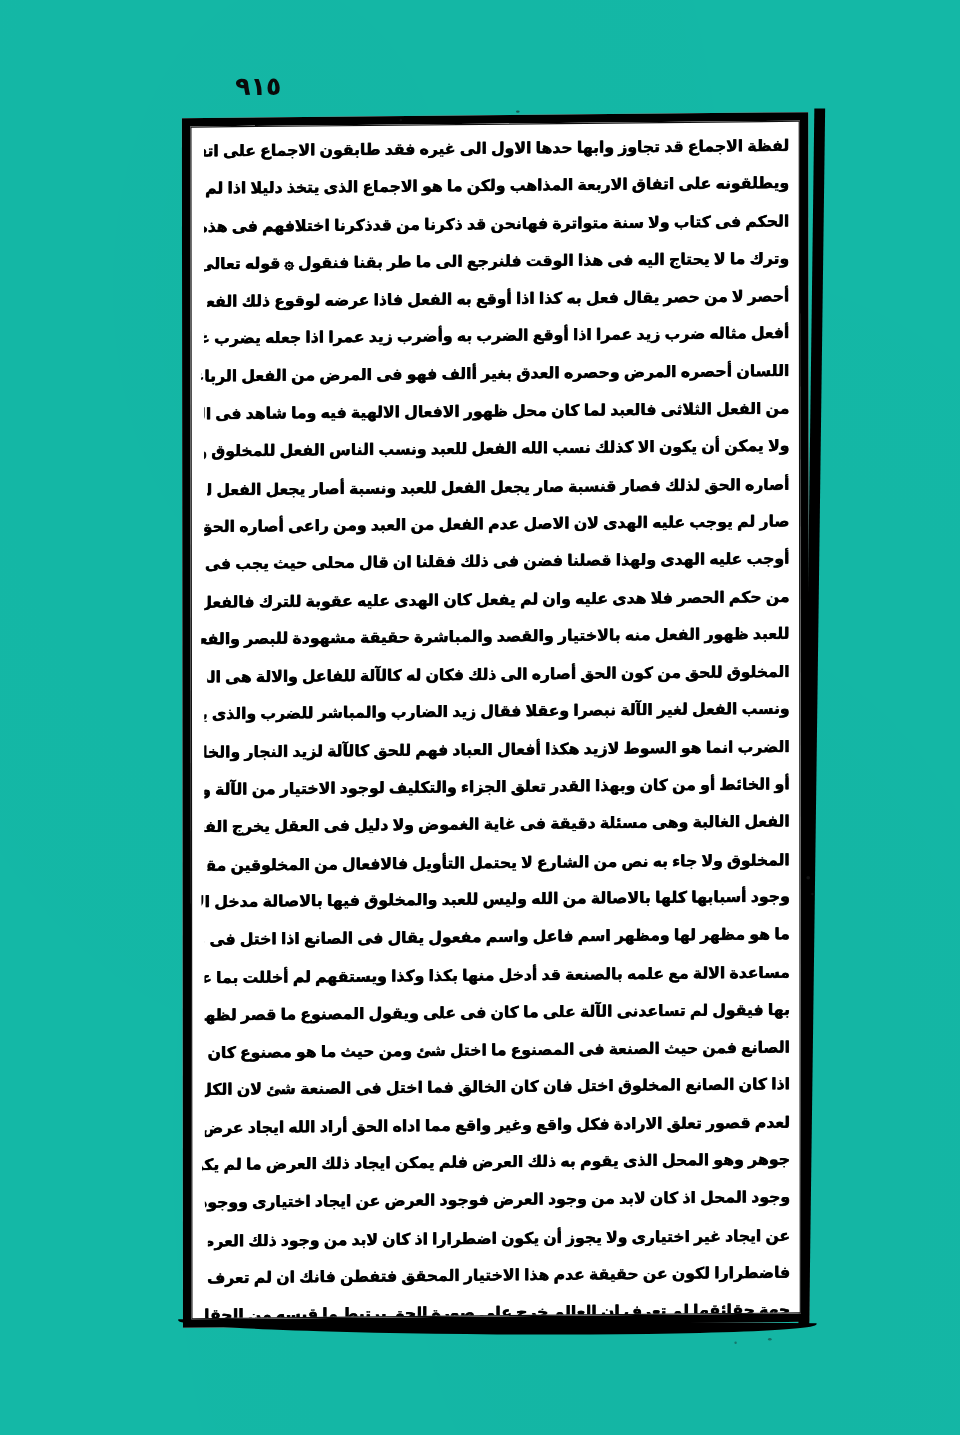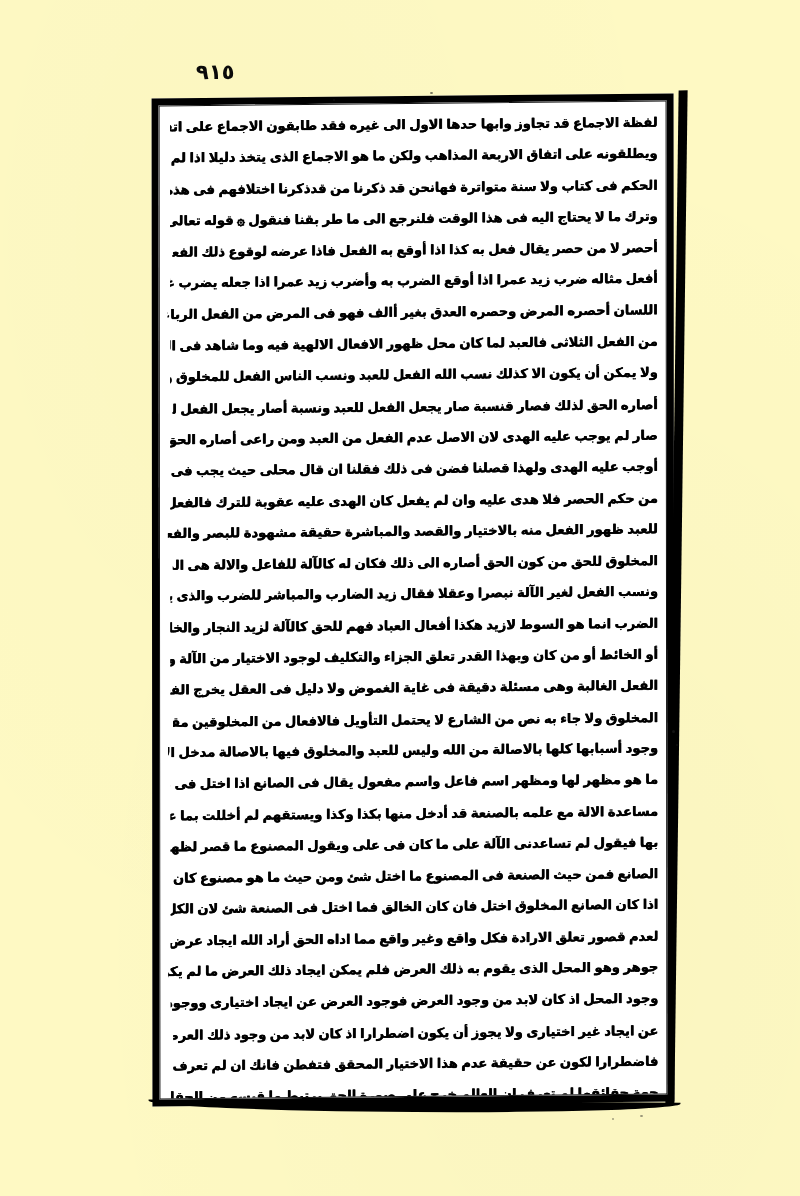--- a/index.html
+++ b/index.html
@@ -13,21 +13,21 @@
     height: 1196px;
     position: relative;
     overflow: hidden;
     font-family: "DejaVu Sans", sans-serif;
   }
 
   
   #page-sheet {
     position: absolute;
     inset: 0;
-    background: #fef9c3;
+    background: #14b8a6;
   }
 
   
   #paper-tone {
     position: absolute;
     inset: 0;
     background:
       radial-gradient(ellipse at 30% 20%, rgba(0,0,0,0.012), rgba(0,0,0,0) 60%),
       radial-gradient(ellipse at 75% 80%, rgba(0,0,0,0.015), rgba(0,0,0,0) 65%);
     pointer-events: none;

